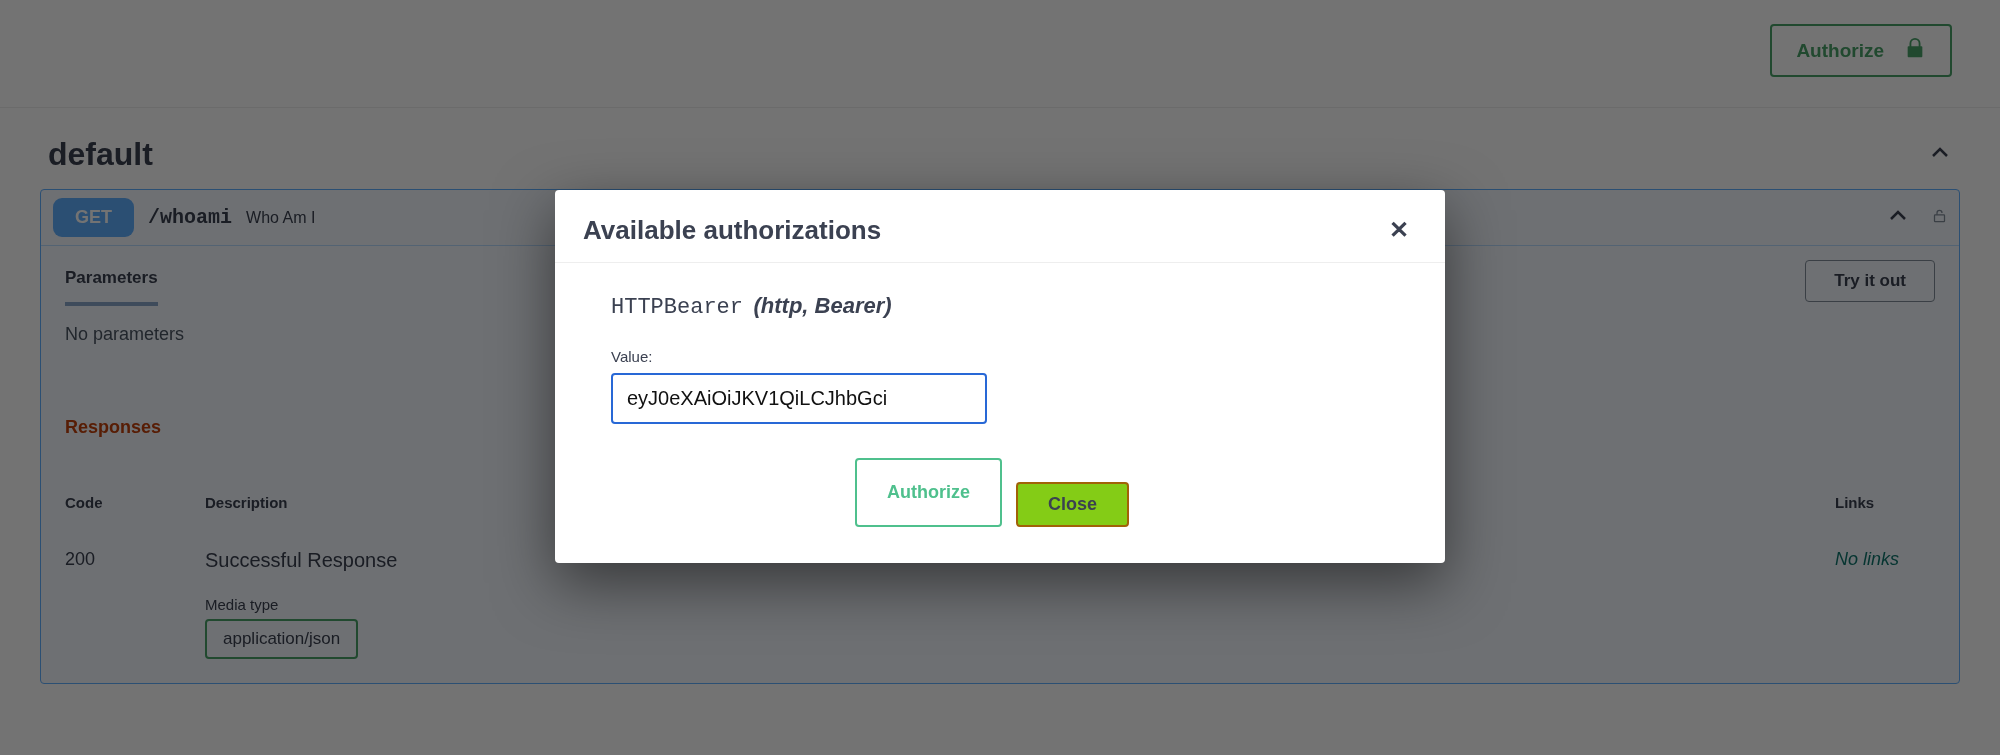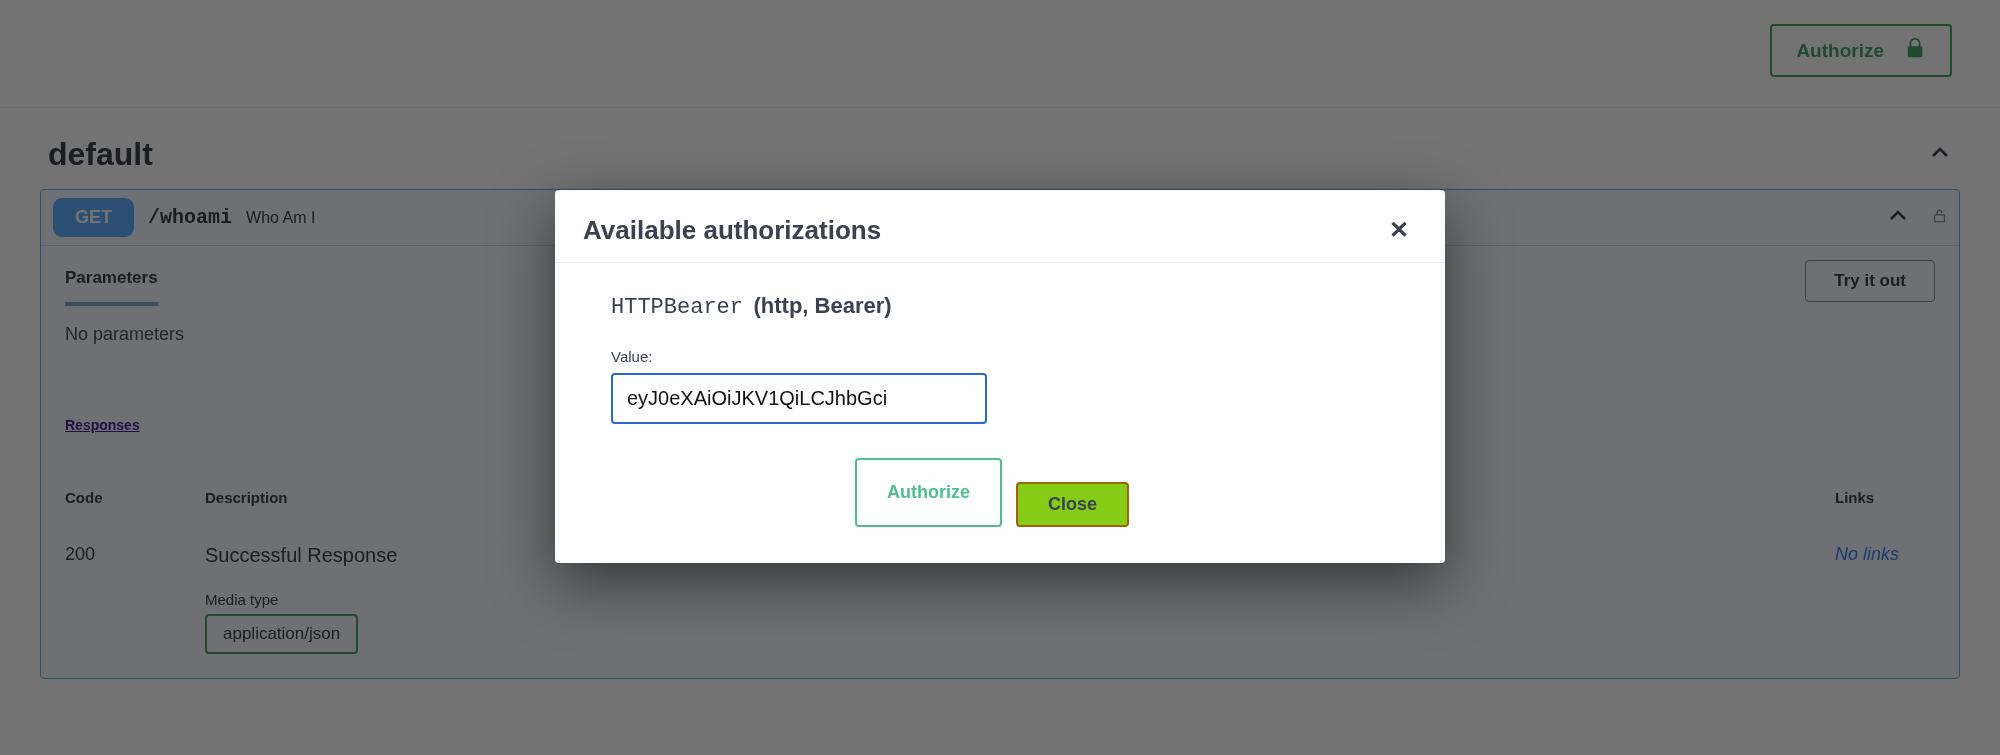--- a/index.html
+++ b/index.html
@@ -105,40 +105,39 @@
       border-radius: 4px;
       cursor: pointer;
     }
     .no-params {
       padding: 18px 24px 56px 24px;
       font-size: 18px;
       color: #4b5563;
     }
     .responses-header {
       padding: 16px 24px;
-      font-size: 14px;
-      font-weight: 700;
-      color: #4c1d95;
-      text-decoration: underline;
+      font-size: 18px;
+      font-weight: 700;
+      color: #c2410c;
     }
     .responses-table {
       padding: 0 24px 24px 24px;
     }
     .resp-head-row, .resp-row { display: flex; gap: 60px; }
     .resp-head-row { font-size: 15px; font-weight: 700; color: #3b4151; padding: 40px 0 6px 0; }
     .col-code { width: 80px; }
     .col-desc { flex: 1; }
     .col-links { width: 100px; text-align: left; }
     .resp-row {
       padding-top: 32px;
       font-size: 18px;
       color: #3b4151;
     }
     .resp-row .col-desc { font-size: 20px; }
-    .links-none { font-style: italic; color: #3b82f6; }
+    .links-none { font-style: italic; color: #0f766e; }
     .media-label {
       font-size: 15px;
       color: #3b4151;
       margin-top: 24px;
     }
     .media-select-wrap {
       display: inline-block;
       border: 2px solid #49a269;
       border-radius: 4px;
       padding: 8px 16px;
@@ -179,21 +178,21 @@
       background: none;
       border: none;
       padding: 4px 8px;
     }
     .modal-body { padding: 30px 30px 36px 56px; }
     .auth-name {
       font-family: "Courier New", monospace;
       font-size: 22px;
       color: #3b4151;
     }
-    .auth-type { font-size: 22px; color: #3b4151; font-weight: 700; margin-left: 6px; }
+    .auth-type { font-size: 22px; color: #3b4151; font-weight: 700; margin-left: 6px; font-style: italic; }
     .value-label { display:block; font-size: 15px; font-weight: 400; color: #3b4151; margin-top: 28px; margin-bottom: 8px;}
     .token-input {
       border: 2px solid #2868d6;
       border-radius: 4px;
       padding: 12px 14px;
       font-size: 20px;
       width: 376px;
       color: #111;
       outline: none;
     }

